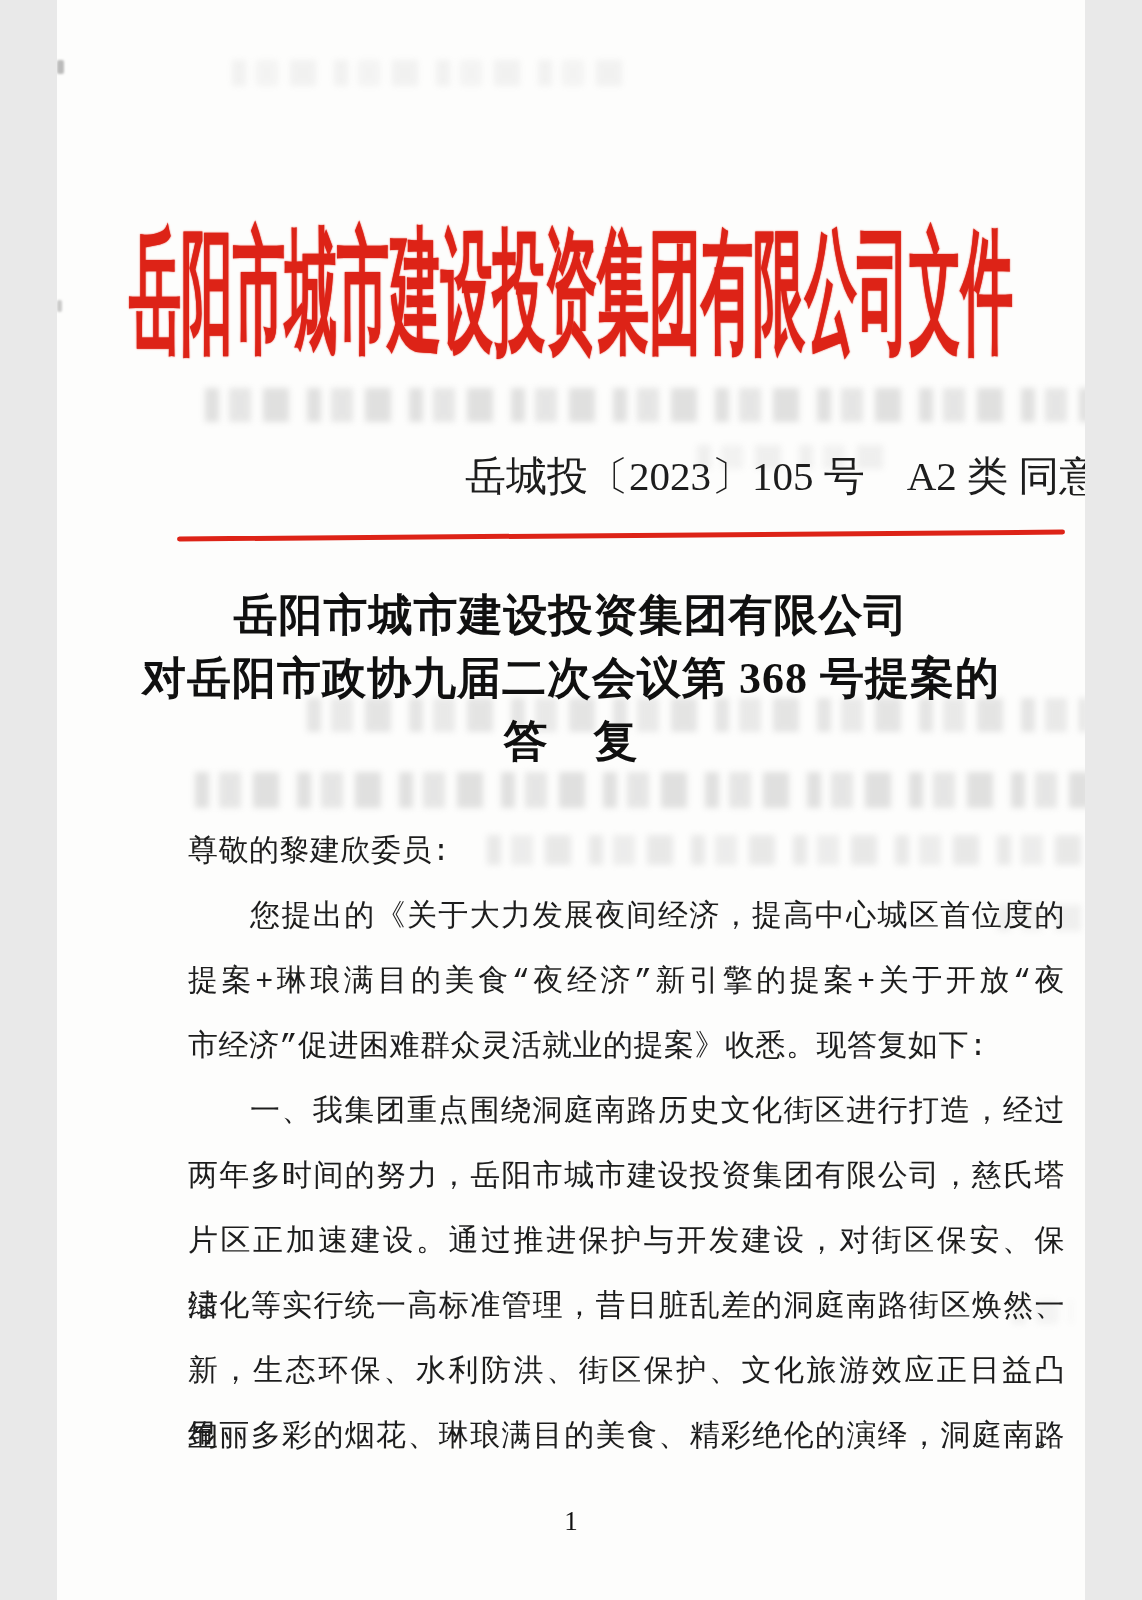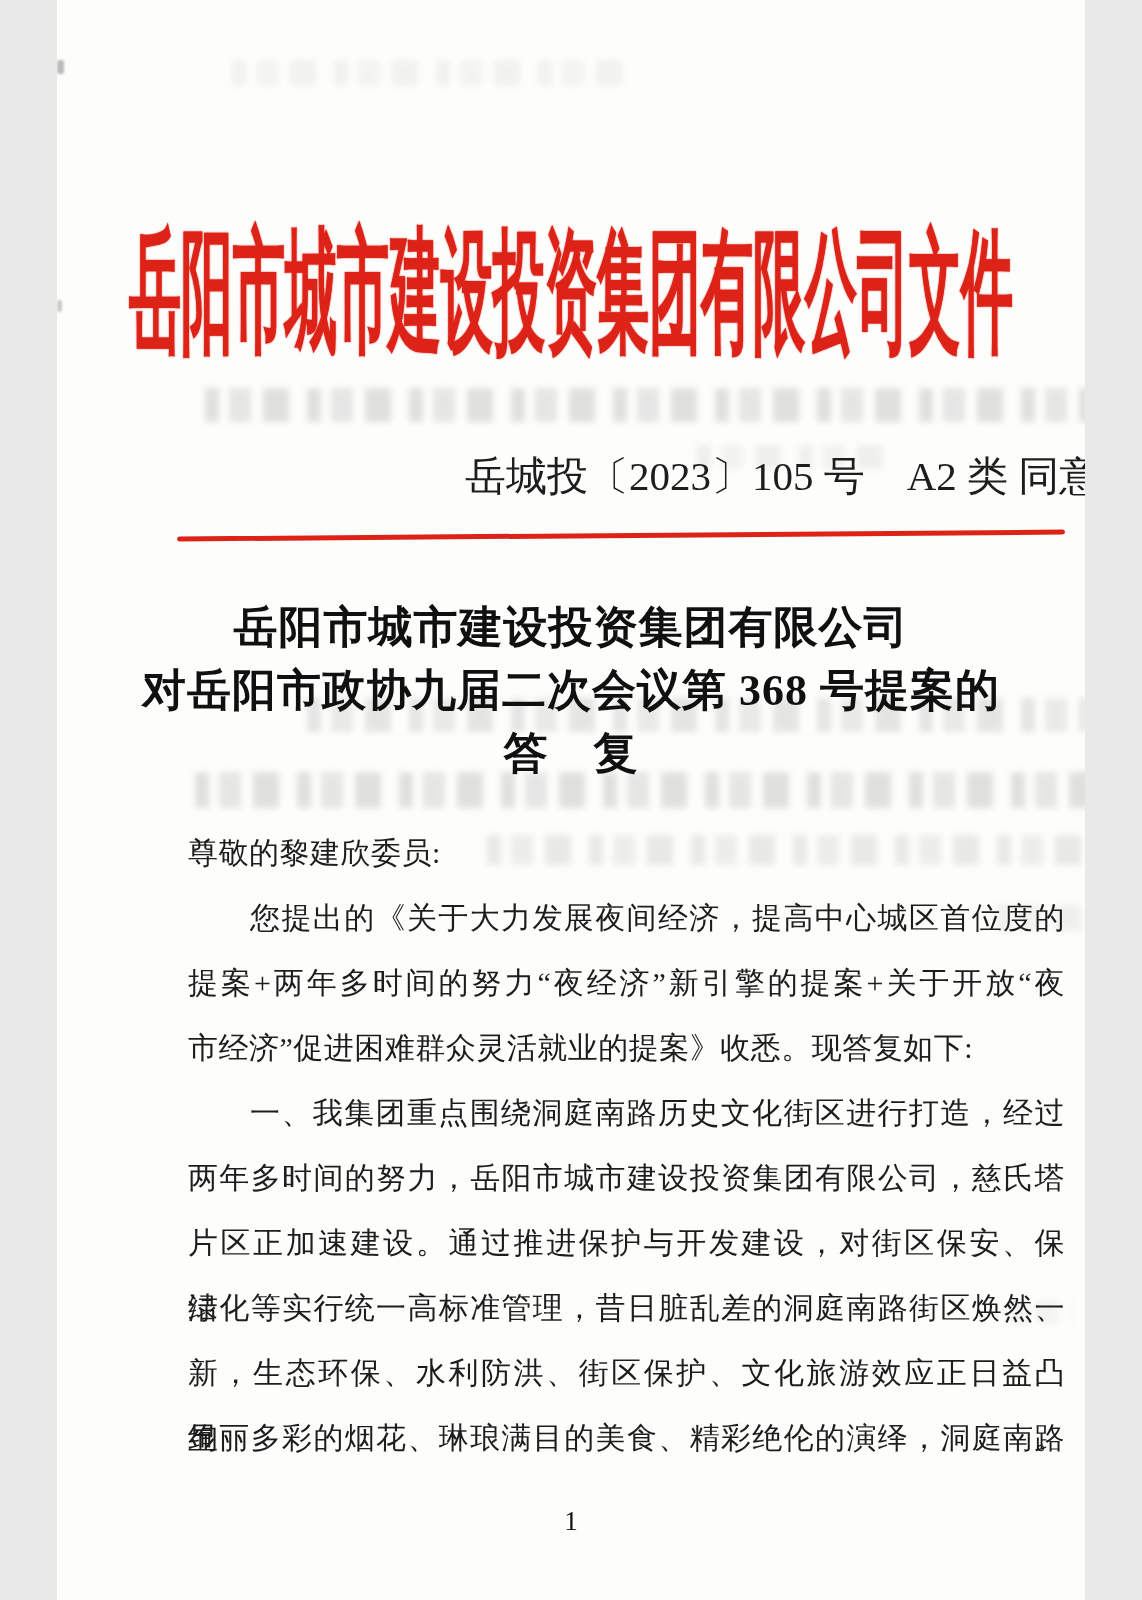--- a/index.html
+++ b/index.html
@@ -63,21 +63,21 @@
     position:absolute;
     top:533px;left:120px;
     width:888px;height:5px;
     background:var(--red-accent);
     border-radius:3px;
     transform:rotate(-0.45deg);
   }
   
   .doc-title{
     position:absolute;
-    top:596px;left:0;
+    top:584px;left:0;
     width:100%;
     text-align:center;
     font-weight:bold;
     font-size:44px;
     line-height:63px;
     letter-spacing:1px;
     color:#101010;
   }
   
   .body-text{
@@ -85,20 +85,21 @@
     top:820px;left:131px;
     width:877px;
     font-size:30px;
     color:var(--ink);
   }
   .body-line{
     height:65px;
     line-height:65px;
     text-align:justify;
     letter-spacing:0.5px;
+    font-family:Liberation Mono, monospace;
   }
   .body-line.full{text-align-last:justify;}
   .body-line.indent{text-indent:62px;}
   .page-number{
     position:absolute;
     top:1506px;left:0;
     width:100%;
     text-align:center;
     font-size:27px;
     color:#111;
@@ -131,21 +132,21 @@
   <div class="doc-title">
     <div>岳阳市城市建设投资集团有限公司</div>
     <div>对岳阳市政协九届二次会议第 368 号提案的</div>
     <div>答　复</div>
   </div>
 
   <div class="body-text">
     <div class="body-line">尊敬的黎建欣委员:</div>
 
     <div class="body-line indent full">您提出的《关于大力发展夜间经济，提高中心城区首位度的</div>
-    <div class="body-line full">提案+两年多时间的努力“夜经济”新引擎的提案+关于开放“夜</div>
+    <div class="body-line full">提案+琳琅满目的美食“夜经济”新引擎的提案+关于开放“夜</div>
     <div class="body-line">市经济”促进困难群众灵活就业的提案》收悉。现答复如下:</div>
 
     <div class="body-line indent full">一、我集团重点围绕洞庭南路历史文化街区进行打造，经过</div>
     <div class="body-line full">两年多时间的努力，岳阳市城市建设投资集团有限公司，慈氏塔</div>
     <div class="body-line full">片区正加速建设。通过推进保护与开发建设，对街区保安、保洁、</div>
     <div class="body-line full">绿化等实行统一高标准管理，昔日脏乱差的洞庭南路街区焕然一</div>
     <div class="body-line full">新，生态环保、水利防洪、街区保护、文化旅游效应正日益凸显。</div>
     <div class="body-line full">绚丽多彩的烟花、琳琅满目的美食、精彩绝伦的演绎，洞庭南路</div>
   </div>
 

